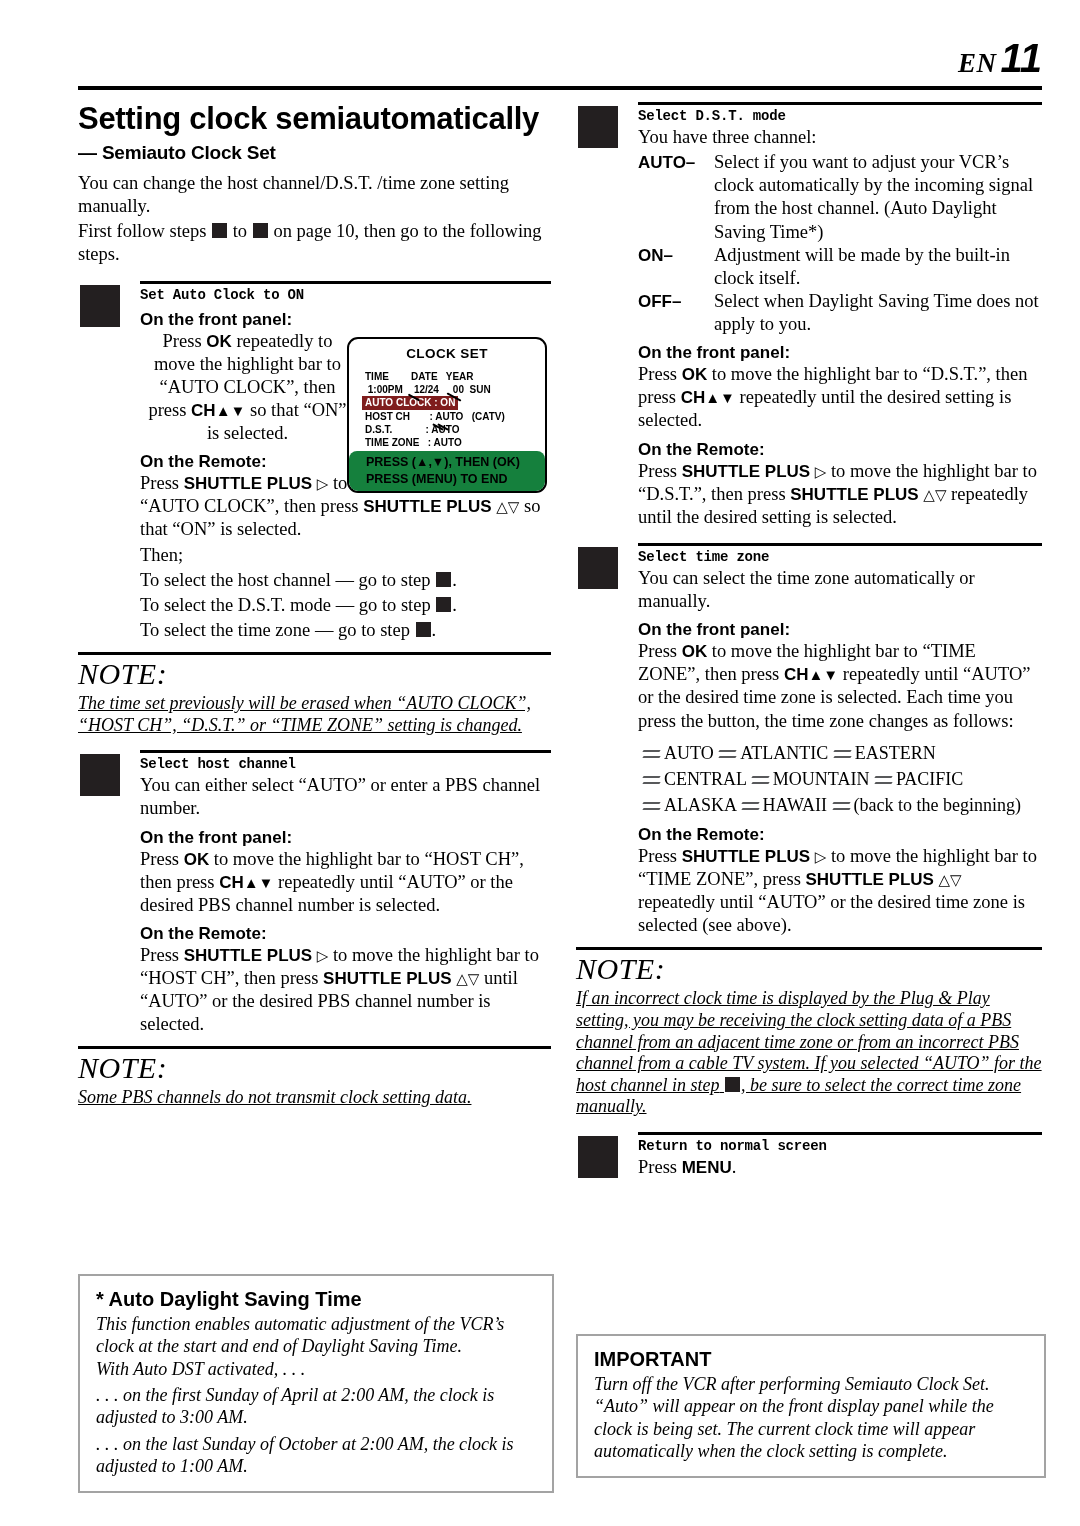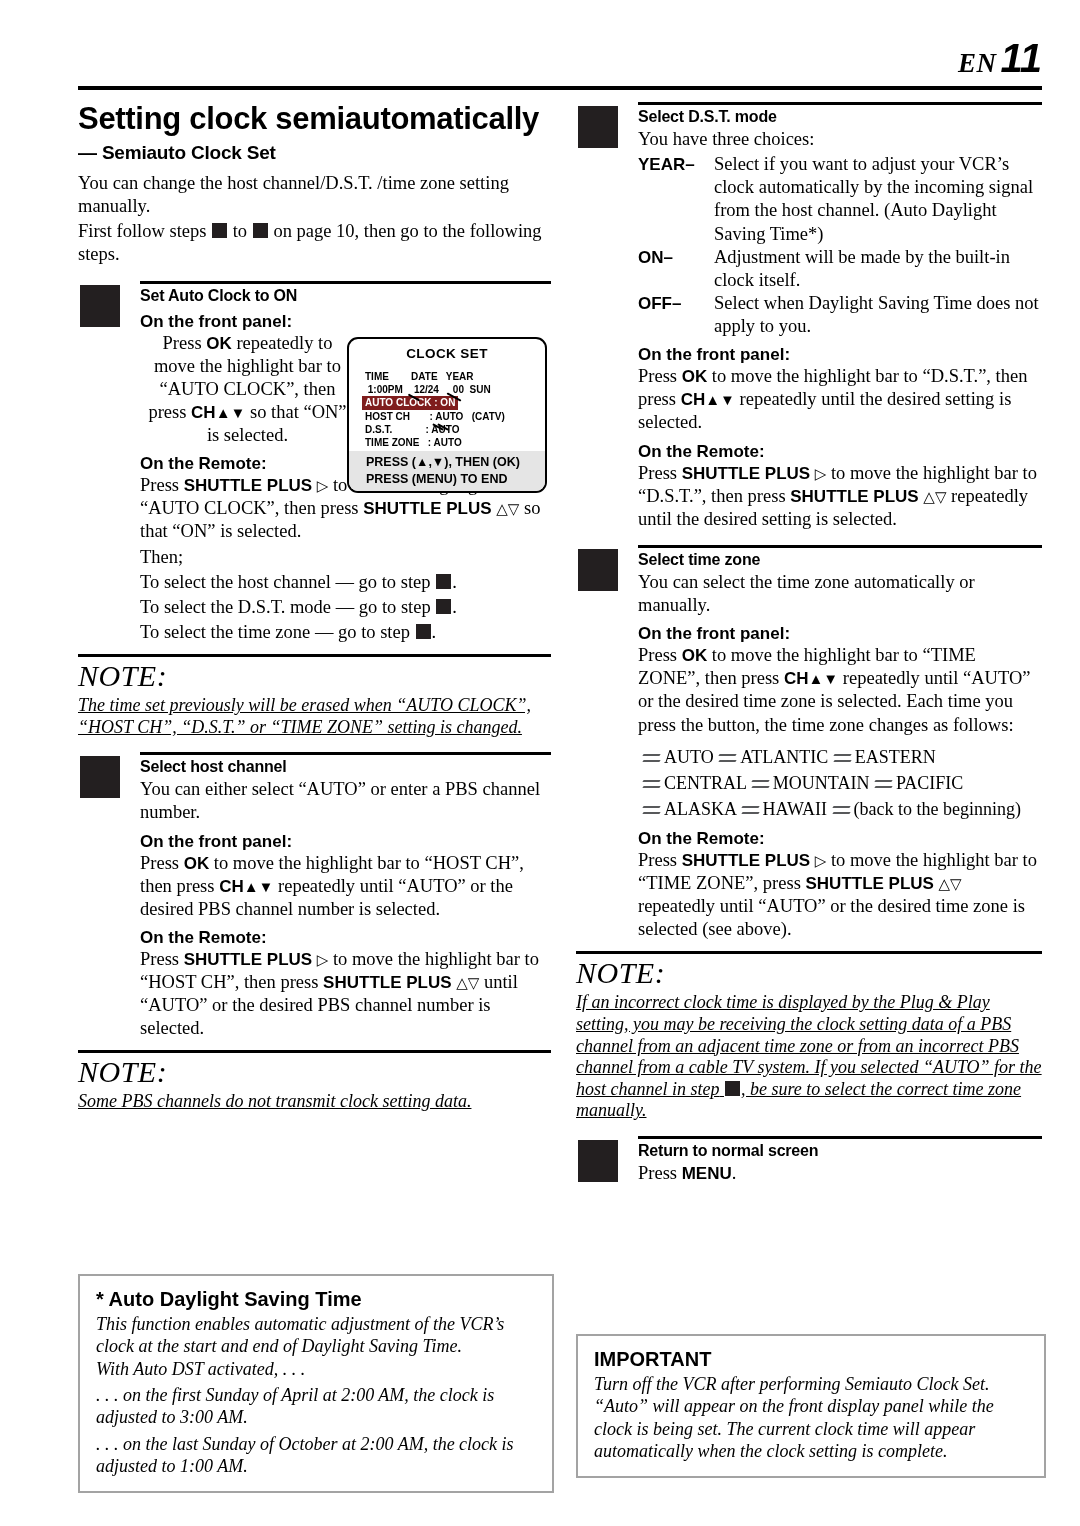--- a/index.html
+++ b/index.html
@@ -105,23 +105,23 @@
     width: 40px;
     height: 42px;
     background: #231f20;
   }
   .step-rule {
     height: 3px;
     background: #000;
     margin-bottom: 3px;
   }
   .step-title {
-    font-family: Liberation Sans, sans-serif;
-    font-weight: bold;
-    font-size: 16px;
+    font-family: Liberation Mono, monospace;
+    font-weight: bold;
+    font-size: 14px;
     margin: 0 0 2px 0;
     letter-spacing: -0.2px;
   }
   .sub-head {
     font-family: "Liberation Sans", sans-serif;
     font-weight: bold;
     font-size: 17px;
     margin: 7px 0 0 0;
   }
 
@@ -217,25 +217,26 @@
     display: inline-block;
     background: #7f1d1d;
     color: #fff;
     padding: 0 3px 1px 3px;
     margin-left: -3px;
   }
   .osd-footer {
     position: absolute;
     left: 0; bottom: 0;
     width: 100%;
-    background: #e5e5e5;
+    background: #15803d;
     font-size: 12.5px;
     line-height: 1.32;
     padding: 3px 0 4px 0;
     box-sizing: border-box;
+    border-radius: 8px;
   }
   .osd-footer div { padding-left: 17px; white-space: pre; }
 
   
   .osd-mark {
     position: absolute;
     background: #000;
     transform: rotate(-62deg);
     border-radius: 1px;
   }
@@ -373,25 +374,25 @@
       <div>PRESS (MENU) TO END</div>
     </div>
   </div>
 
   <div class="col-right">
 
     <div class="step" style="margin-top:6px;">
       <div class="step-marker"></div>
       <div class="step-rule"></div>
       <div class="step-title">Select D.S.T. mode</div>
-      <p class="body">You have three choices:</p>
+      <p class="body">You have three channel:</p>
 
       <div class="dst-list">
         <div class="dst-item">
-          <div class="dst-key">YEAR–</div>
+          <div class="dst-key">AUTO–</div>
           <div class="dst-val">Select if you want to adjust your VCR’s clock automatically by the incoming signal from the host channel. (Auto Daylight Saving Time*)</div>
         </div>
         <div class="dst-item">
           <div class="dst-key">ON–</div>
           <div class="dst-val">Adjustment will be made by the built-in clock itself.</div>
         </div>
         <div class="dst-item">
           <div class="dst-key">OFF–</div>
           <div class="dst-val">Select when Daylight Saving Time does not apply to you.</div>
         </div>

